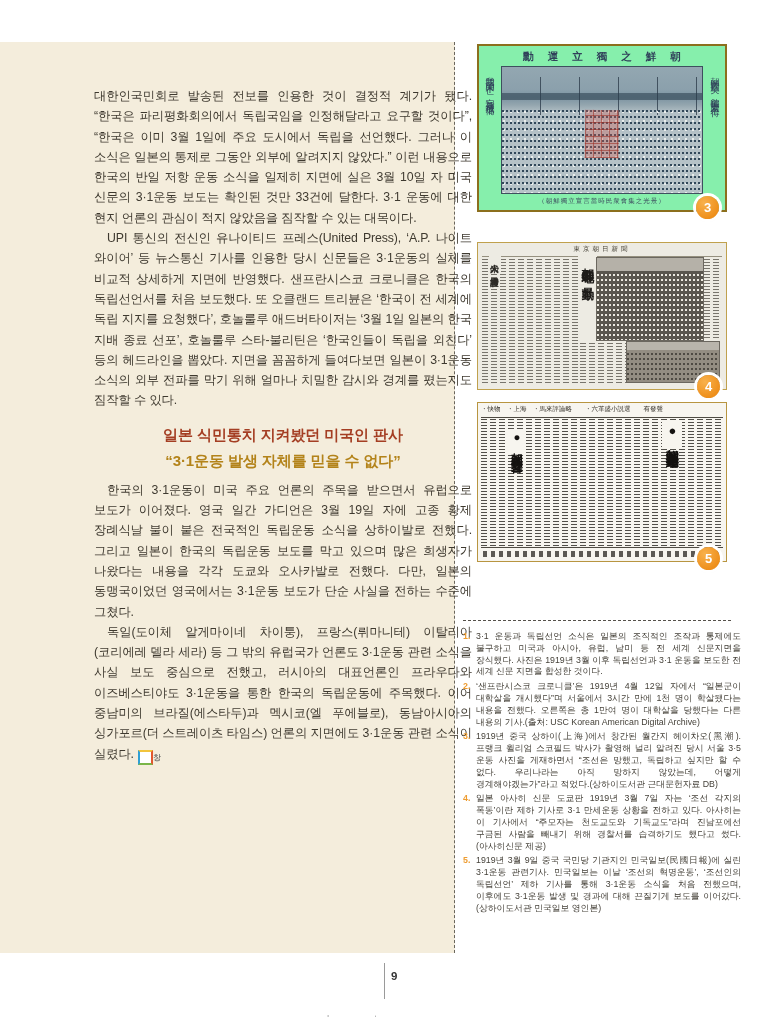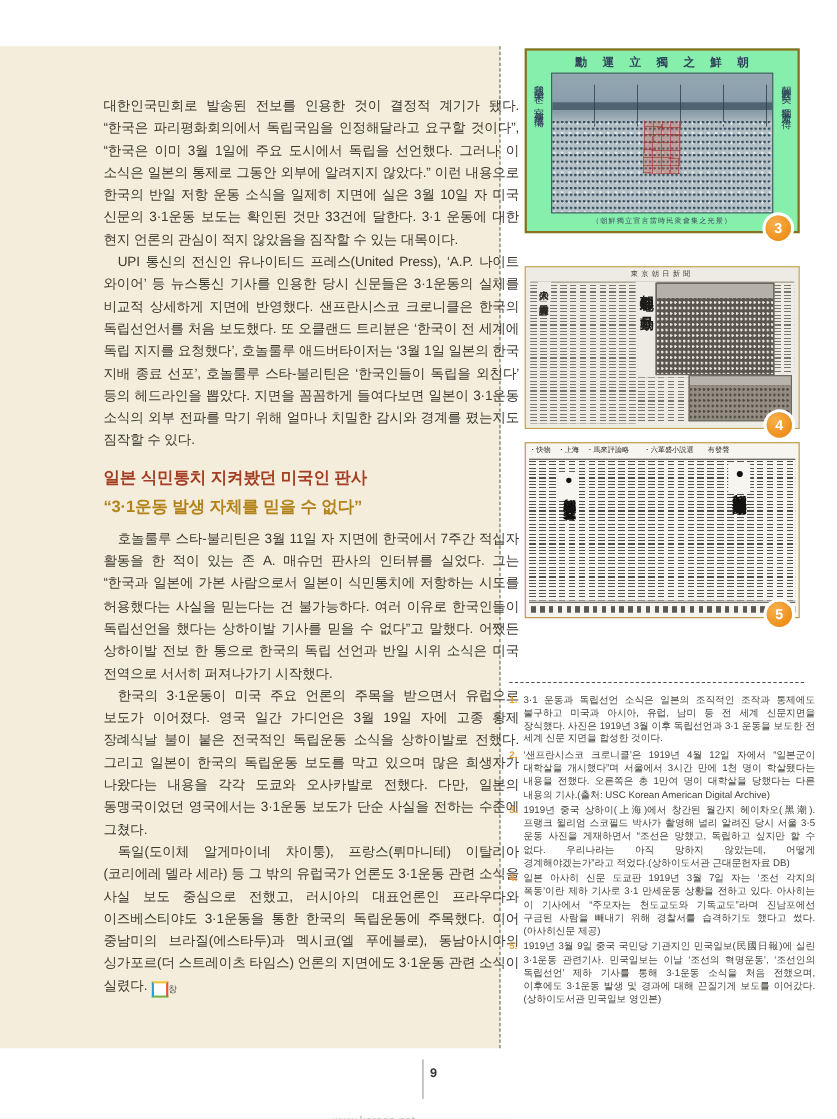--- a/index.html
+++ b/index.html
@@ -7,21 +7,21 @@
        font-family:"Liberation Sans",sans-serif;}
   .page{position:absolute;inset:0;}
 
   
   .cream{position:absolute;left:0;top:42px;width:454px;height:911px;background:#f4eddc;
          border-right:1px dashed #6a665c;}
   .article{position:absolute;left:63px;top:86px;width:378px;font-size:12.3px;line-height:20.3px;
            color:#3e392f;text-align:justify;word-break:keep-all;letter-spacing:-0.1px;margin-left:31px;}
   .article p{margin:0;}
   .article p.ind{text-indent:13px;}
-  .sec-heading{margin:11px 0 6px;font-size:15px;line-height:26px;font-weight:bold;text-align:left;}
+  .sec-heading{margin:11px 0 6px;font-size:15px;line-height:26px;font-weight:bold;text-align:center;}
   .h-maroon{color:#a43e23;}
   .h-gold{color:#b3831a;}
   .endmark{display:inline-block;width:11px;height:11px;background:#fff;margin-left:4px;
            border:2px solid;border-color:#f2c43c #e2572e #7ab648 #2e9fd4;
            font-size:8px;line-height:11px;text-align:center;color:#4a4a4a;vertical-align:-2px;}
 
   
   .fig{position:absolute;left:477px;width:250px;}
   .badge{position:absolute;right:6px;bottom:-9px;width:23px;height:23px;border-radius:50%;
          background:radial-gradient(circle at 35% 30%,#f8b14c,#ee8f1b 72%);
@@ -114,21 +114,20 @@
 
   <div class="cream"></div>
 
   <div class="article">
     <p>대한인국민회로 발송된 전보를 인용한 것이 결정적 계기가 됐다. “한국은 파리평화회의에서 독립국임을 인정해달라고 요구할 것이다”, “한국은 이미 3월 1일에 주요 도시에서 독립을 선언했다. 그러나 이 소식은 일본의 통제로 그동안 외부에 알려지지 않았다.” 이런 내용으로 한국의 반일 저항 운동 소식을 일제히 지면에 실은 3월 10일 자 미국 신문의 3·1운동 보도는 확인된 것만 33건에 달한다. 3·1 운동에 대한 현지 언론의 관심이 적지 않았음을 짐작할 수 있는 대목이다.</p>
     <p class="ind">UPI 통신의 전신인 유나이티드 프레스(United Press), ‘A.P. 나이트 와이어’ 등 뉴스통신 기사를 인용한 당시 신문들은 3·1운동의 실체를 비교적 상세하게 지면에 반영했다. 샌프란시스코 크로니클은 한국의 독립선언서를 처음 보도했다. 또 오클랜드 트리뷴은 ‘한국이 전 세계에 독립 지지를 요청했다’, 호놀룰루 애드버타이저는 ‘3월 1일 일본의 한국 지배 종료 선포’, 호놀룰루 스타-불리틴은 ‘한국인들이 독립을 외친다’ 등의 헤드라인을 뽑았다. 지면을 꼼꼼하게 들여다보면 일본이 3·1운동 소식의 외부 전파를 막기 위해 얼마나 치밀한 감시와 경계를 폈는지도 짐작할 수 있다.</p>
     <div class="sec-heading">
       <span class="h-maroon">일본 식민통치 지켜봤던 미국인 판사</span><br>
       <span class="h-gold">“3·1운동 발생 자체를 믿을 수 없다”</span>
     </div>
-    <p class="ind">호놀룰루 스타-불리틴은 3월 11일 자 지면에 한국에서 7주간 적십자 활동을 한 적이 있는 존 A. 매슈먼 판사의 인터뷰를 실었다. 그는 “한국과 일본에 가본 사람으로서 일본이 식민통치에 저항하는 시도를 허용했다는 사실을 믿는다는 건 불가능하다. 여러 이유로 한국인들이 독립선언을 했다는 상하이발 기사를 믿을 수 없다”고 말했다. 어쨌든 상하이발 전보 한 통으로 한국의 독립 선언과 반일 시위 소식은 미국 전역으로 서서히 퍼져나가기 시작했다.</p>
     <p class="ind">한국의 3·1운동이 미국 주요 언론의 주목을 받으면서 유럽으로 보도가 이어졌다. 영국 일간 가디언은 3월 19일 자에 고종 황제 장례식날 불이 붙은 전국적인 독립운동 소식을 상하이발로 전했다. 그리고 일본이 한국의 독립운동 보도를 막고 있으며 많은 희생자가 나왔다는 내용을 각각 도쿄와 오사카발로 전했다. 다만, 일본의 동맹국이었던 영국에서는 3·1운동 보도가 단순 사실을 전하는 수준에 그쳤다.</p>
     <p class="ind"><span>독일(도이체 알게마이네 차이퉁), 프랑스(뤼마니테) 이탈리아(코리에레 델라 세라) 등 그 밖의 유럽국가 언론도 3·1운동 관련 소식을 사실 보도 중심으로 전했고, 러시아의 대표언론인 프라우다와 이즈베스티야도 3·1운동을 통한 한국의 독립운동에 주목했다. 이어 중남미의 브라질(에스타두)과 멕시코(엘 푸에블로), 동남아시아의 싱가포르(더 스트레이츠 타임스) 언론의 지면에도 3·1운동 관련 소식이 실렸다.</span><span class="endmark"><span>창</span></span></p>
   </div>
 
   <div class="fig fig3">
     <div class="f3-title">勳運立獨之鮮朝</div>
     <div class="f3-side f3-left vtext">我國尙未亡！宜如何戒備！</div>
     <div class="f3-side f3-right vtext">朝鮮亡國矣，欲獨立而不得．</div>
     <div class="f3-photo">
       <div class="f3-poles"></div>

